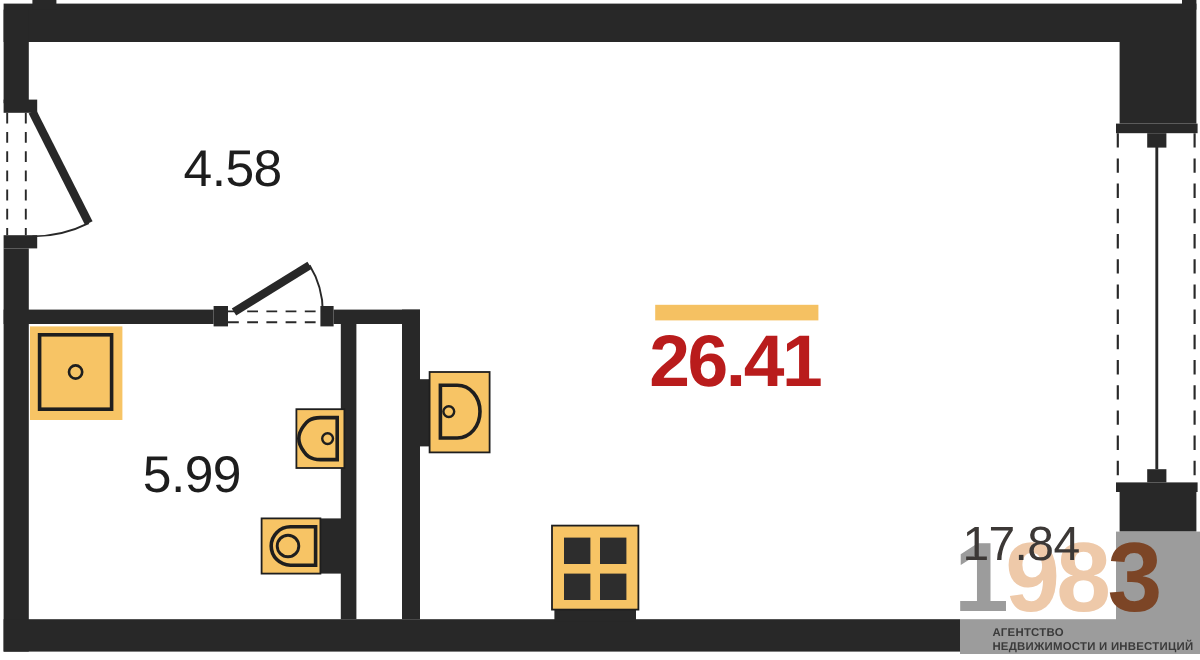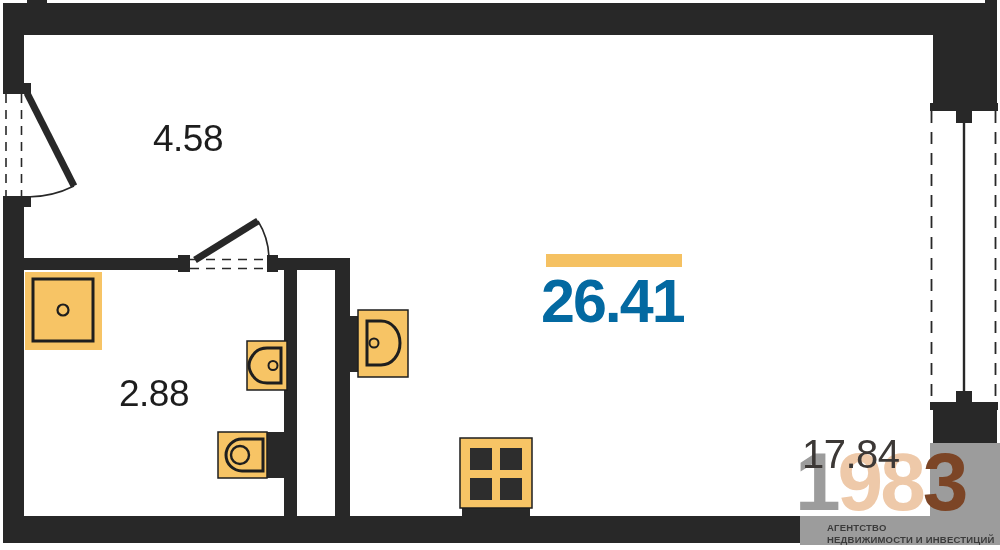--- a/index.html
+++ b/index.html
@@ -2,25 +2,25 @@
 <html><head>
 <meta charset="utf-8">
 <style>
   html,body{margin:0;padding:0;background:#ffffff;}
   #stage{
     position:relative;width:1000px;height:550px;background:#ffffff;overflow:hidden;
     font-family:"Liberation Sans", sans-serif;
   }
   #plan-svg{position:absolute;left:0;top:0;z-index:1;}
   .area-label{
-    position:absolute;z-index:4;color:#1D1D1D;font-size:37px;line-height:1;
+    position:absolute;z-index:4;color:#1D1D1D;font-size:43px;line-height:1;
     white-space:nowrap;letter-spacing:-0.5px;
   }
   .total-label{
-    position:absolute;left:541px;top:271px;z-index:4;color:#0369a1;
+    position:absolute;left:541px;top:271px;z-index:4;color:#b91c1c;
     font-size:61px;font-weight:bold;letter-spacing:-2px;line-height:1;white-space:nowrap;
   }
   .accent-bar{
     position:absolute;left:546px;top:254px;width:136px;height:13px;
     background:#F5C162;z-index:3;
   }
   .label-hallway{left:153px;top:120px;}
   .label-bathroom{left:119px;top:375px;}
   .label-living{left:802px;top:434px;color:#3C3836;z-index:6;font-size:40px;}
   .logo-strip{
@@ -129,21 +129,21 @@
         <rect x="500" y="448" width="22" height="22" fill="#2D2D2D"></rect>
         <rect x="470" y="478" width="22" height="22" fill="#2D2D2D"></rect>
         <rect x="500" y="478" width="22" height="22" fill="#2D2D2D"></rect>
       </g>
     </g>
   </svg>
 
   <div class="accent-bar"></div>
   <div class="total-label">26.41</div>
   <div class="area-label label-hallway">4.58</div>
-  <div class="area-label label-bathroom">2.88</div>
+  <div class="area-label label-bathroom">5.99</div>
   <div class="area-label label-living">17.84</div>
 
   <div class="logo-block"></div>
   <div class="logo-strip"></div>
   <div class="logo-digits">
     <span style="color: rgb(156, 156, 156);">1</span>
     <span style="color: rgb(238, 201, 169);">9</span>
     <span style="color: rgb(238, 201, 169);">8</span>
     <span style="color: rgb(124, 69, 38);">3</span>
   </div>

